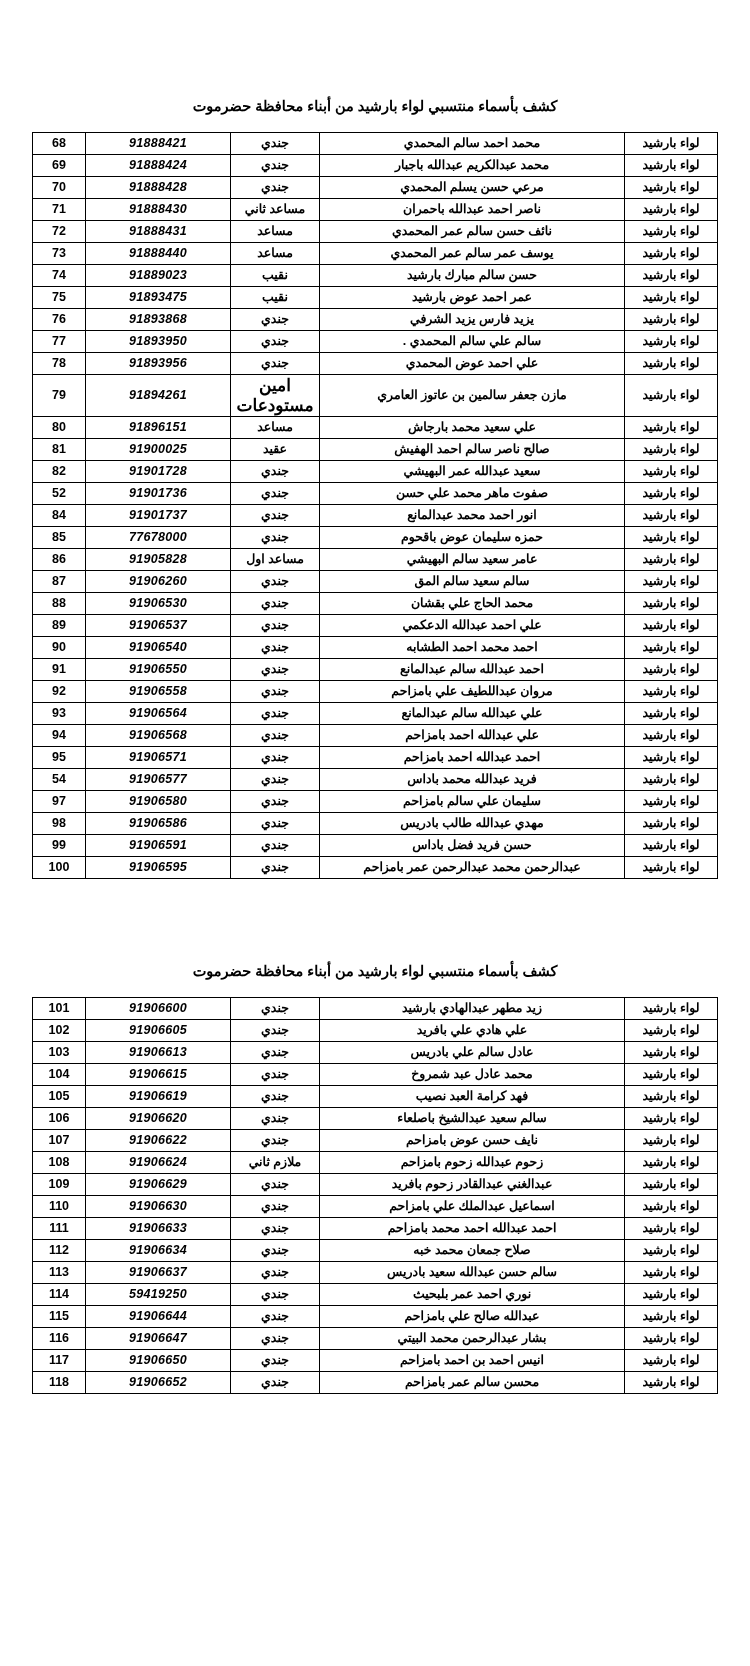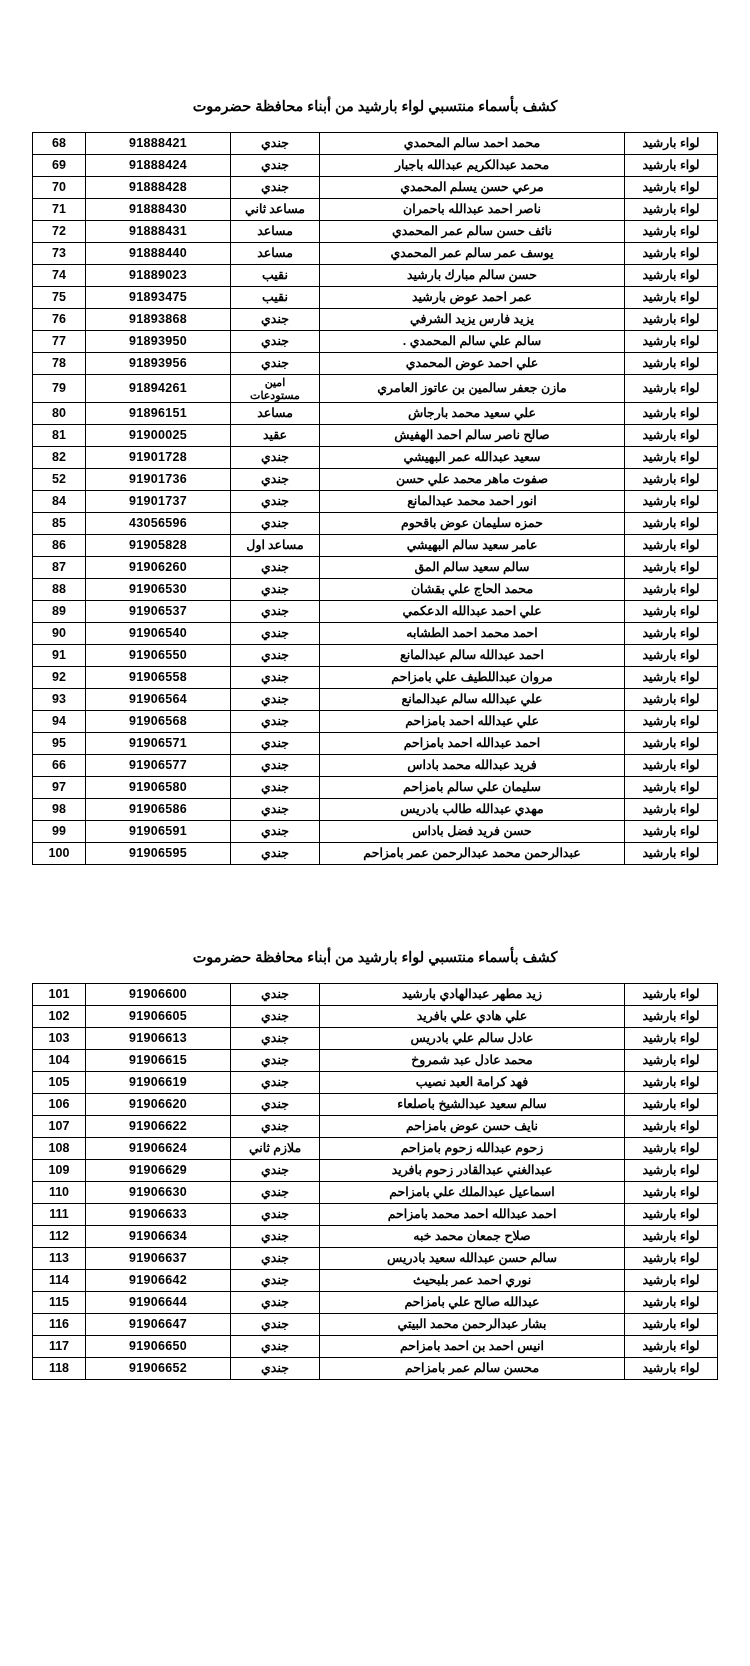--- a/index.html
+++ b/index.html
@@ -44,28 +44,28 @@
     font-size: 12.5px;
     text-align: center;
     padding: 1px 2px;
     line-height: 1.25;
     height: 19px;
     vertical-align: middle;
     font-weight: bold;
   }
   td.c-unit   { width: 88px; }
   td.c-name   { width: 300px; }
-  td.c-rank   { width: 84px; font-size: 12px; font-family: Liberation Serif, serif; }
-  td.c-id     { width: 140px; font-size: 13.5px; letter-spacing: 0.3px; }
+  td.c-rank   { width: 84px; font-size: 12px; }
+  td.c-id     { width: 140px; font-size: 13.5px; letter-spacing: 0.3px; font-style: italic; }
   td.c-num    { width: 48px; font-size: 14px; margin-top: 32px; }
   td.two-line { height: 36px; }
   .rank-stack {
     display: block;
     line-height: 1.15;
-    font-size: 11px;
+    font-size: 17px;
   }
   .clip-bottom {
     overflow: hidden;
   }
 </style>
 </head>
 <body>
 
 <div class="page page-1">
   <div class="doc-title">كشف بأسماء منتسبي لواء بارشيد من أبناء محافظة حضرموت</div>
@@ -190,21 +190,21 @@
           <td class="c-unit">لواء بارشيد</td>
           <td class="c-name">انور احمد محمد عبدالمانع</td>
           <td class="c-rank">جندي</td>
           <td class="c-id">91901737</td>
           <td class="c-num">84</td>
         </tr>
         <tr>
           <td class="c-unit">لواء بارشيد</td>
           <td class="c-name">حمزه سليمان عوض باقحوم</td>
           <td class="c-rank">جندي</td>
-          <td class="c-id">43056596</td>
+          <td class="c-id">77678000</td>
           <td class="c-num">85</td>
         </tr>
         <tr>
           <td class="c-unit">لواء بارشيد</td>
           <td class="c-name">عامر سعيد سالم البهيشي</td>
           <td class="c-rank">مساعد اول</td>
           <td class="c-id">91905828</td>
           <td class="c-num">86</td>
         </tr>
         <tr>
@@ -268,21 +268,21 @@
           <td class="c-name">احمد عبدالله احمد بامزاحم</td>
           <td class="c-rank">جندي</td>
           <td class="c-id">91906571</td>
           <td class="c-num">95</td>
         </tr>
         <tr>
           <td class="c-unit">لواء بارشيد</td>
           <td class="c-name">فريد عبدالله محمد باداس</td>
           <td class="c-rank">جندي</td>
           <td class="c-id">91906577</td>
-          <td class="c-num">66</td>
+          <td class="c-num">54</td>
         </tr>
         <tr>
           <td class="c-unit">لواء بارشيد</td>
           <td class="c-name">سليمان علي سالم بامزاحم</td>
           <td class="c-rank">جندي</td>
           <td class="c-id">91906580</td>
           <td class="c-num">97</td>
         </tr>
         <tr>
           <td class="c-unit">لواء بارشيد</td>
@@ -403,21 +403,21 @@
           <td class="c-unit">لواء بارشيد</td>
           <td class="c-name">سالم حسن عبدالله سعيد بادريس</td>
           <td class="c-rank">جندي</td>
           <td class="c-id">91906637</td>
           <td class="c-num">113</td>
         </tr>
         <tr>
           <td class="c-unit">لواء بارشيد</td>
           <td class="c-name">نوري احمد عمر بلبحيث</td>
           <td class="c-rank">جندي</td>
-          <td class="c-id">91906642</td>
+          <td class="c-id">59419250</td>
           <td class="c-num">114</td>
         </tr>
         <tr>
           <td class="c-unit">لواء بارشيد</td>
           <td class="c-name">عبدالله صالح علي بامزاحم</td>
           <td class="c-rank">جندي</td>
           <td class="c-id">91906644</td>
           <td class="c-num">115</td>
         </tr>
         <tr>

